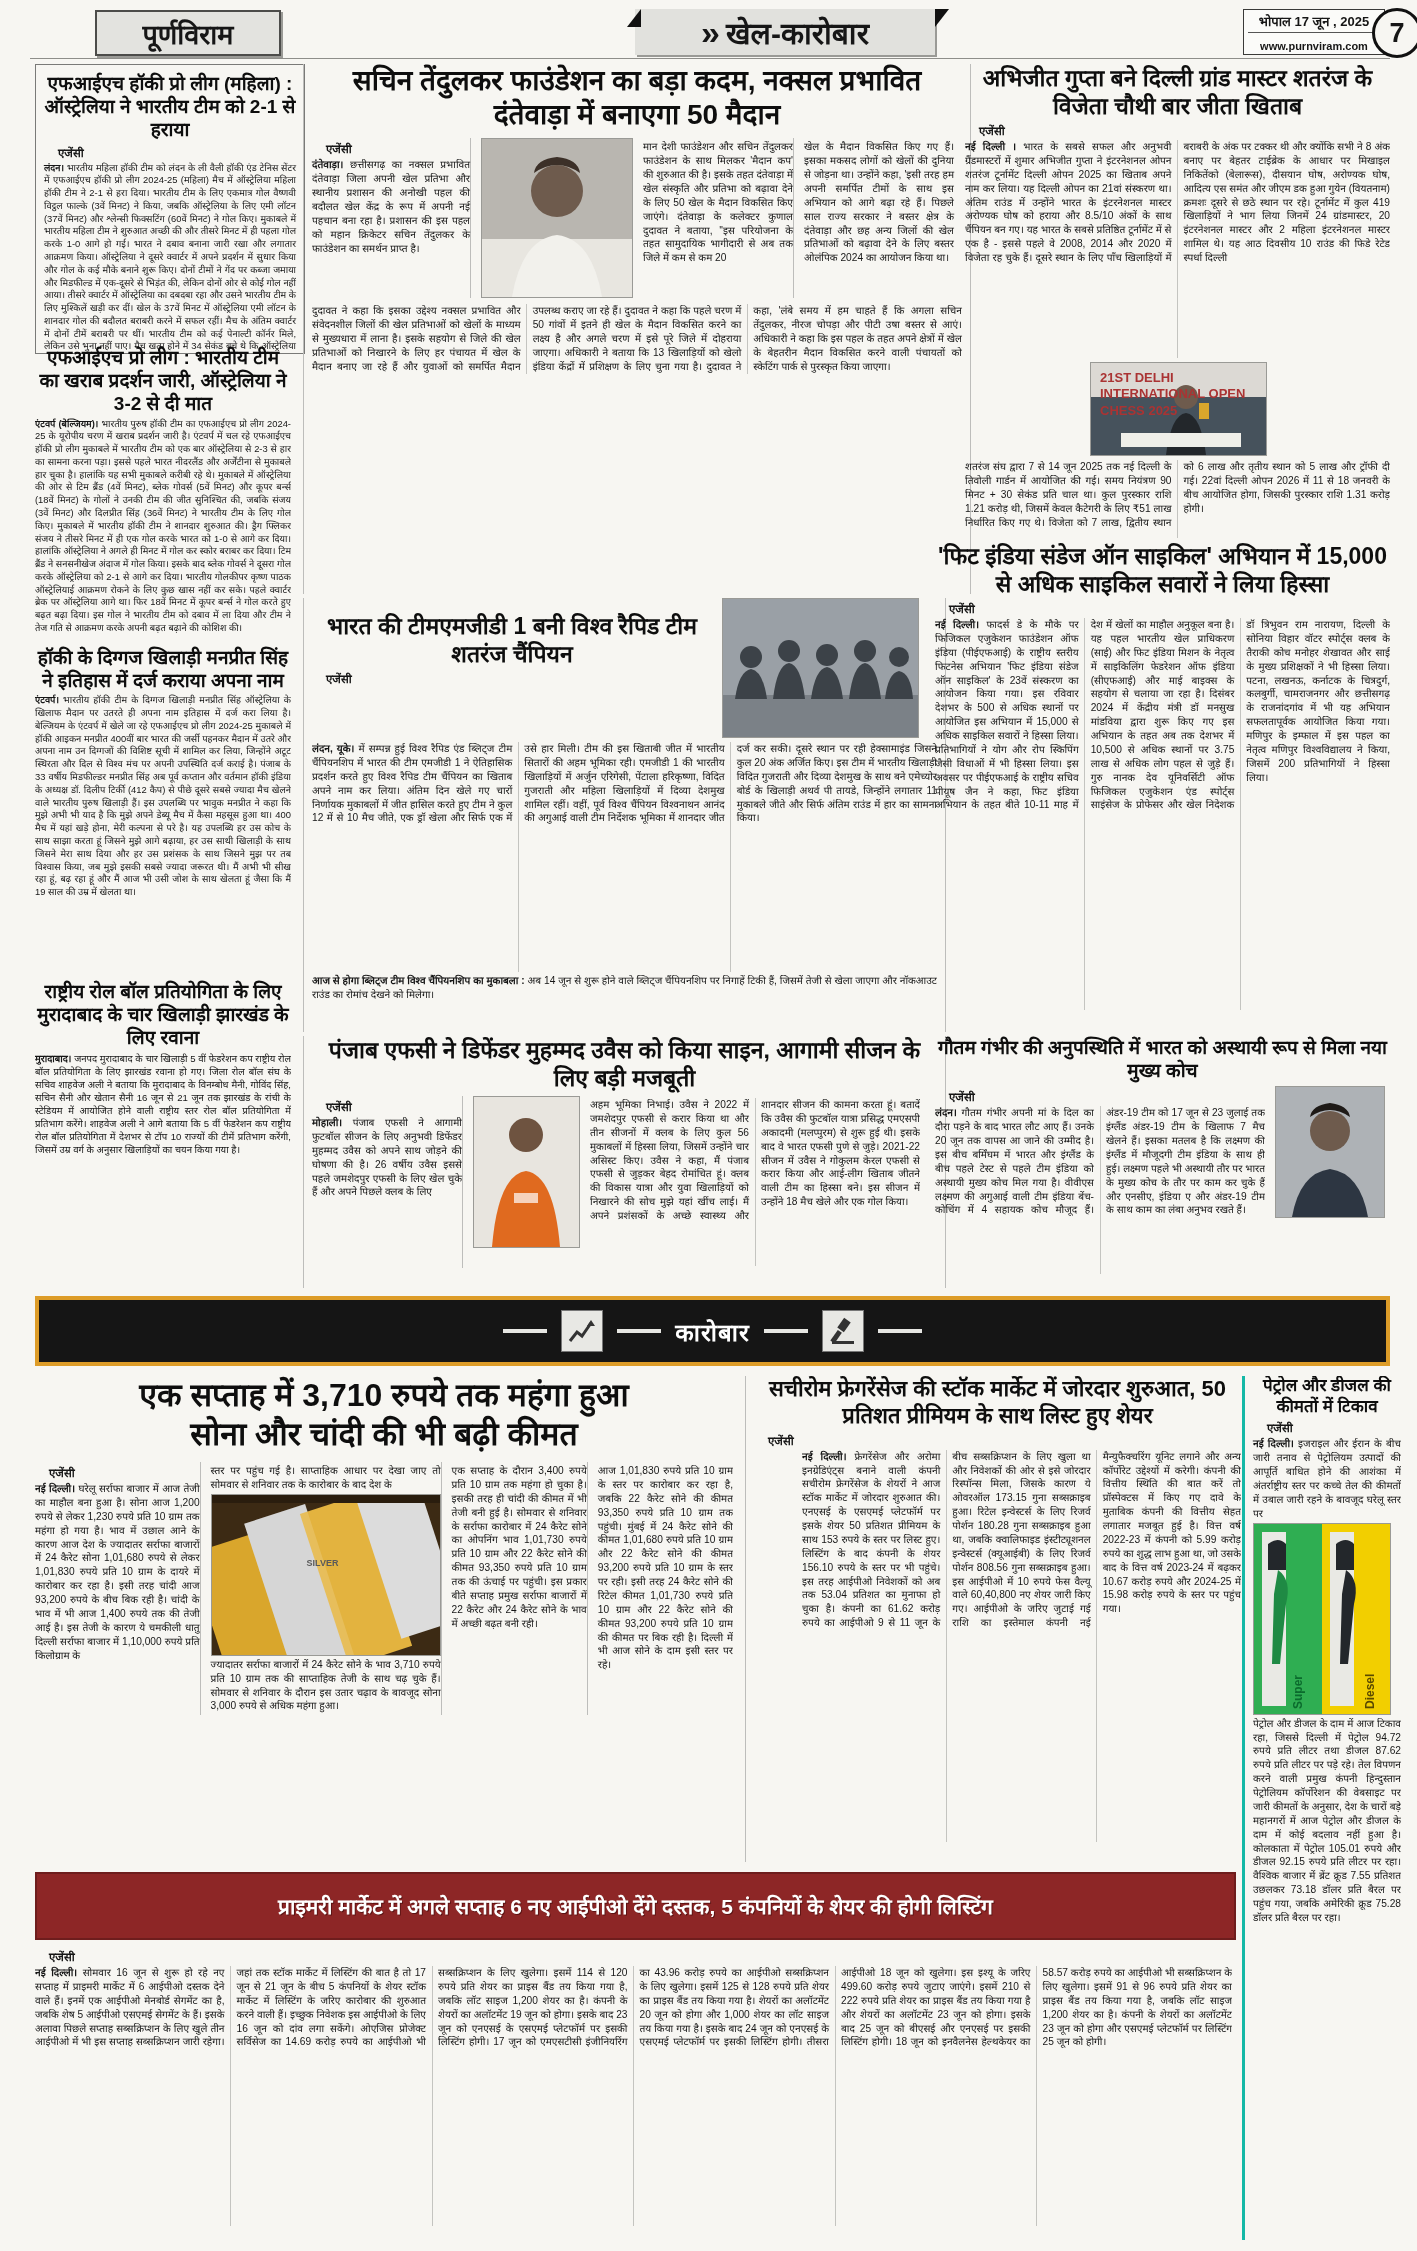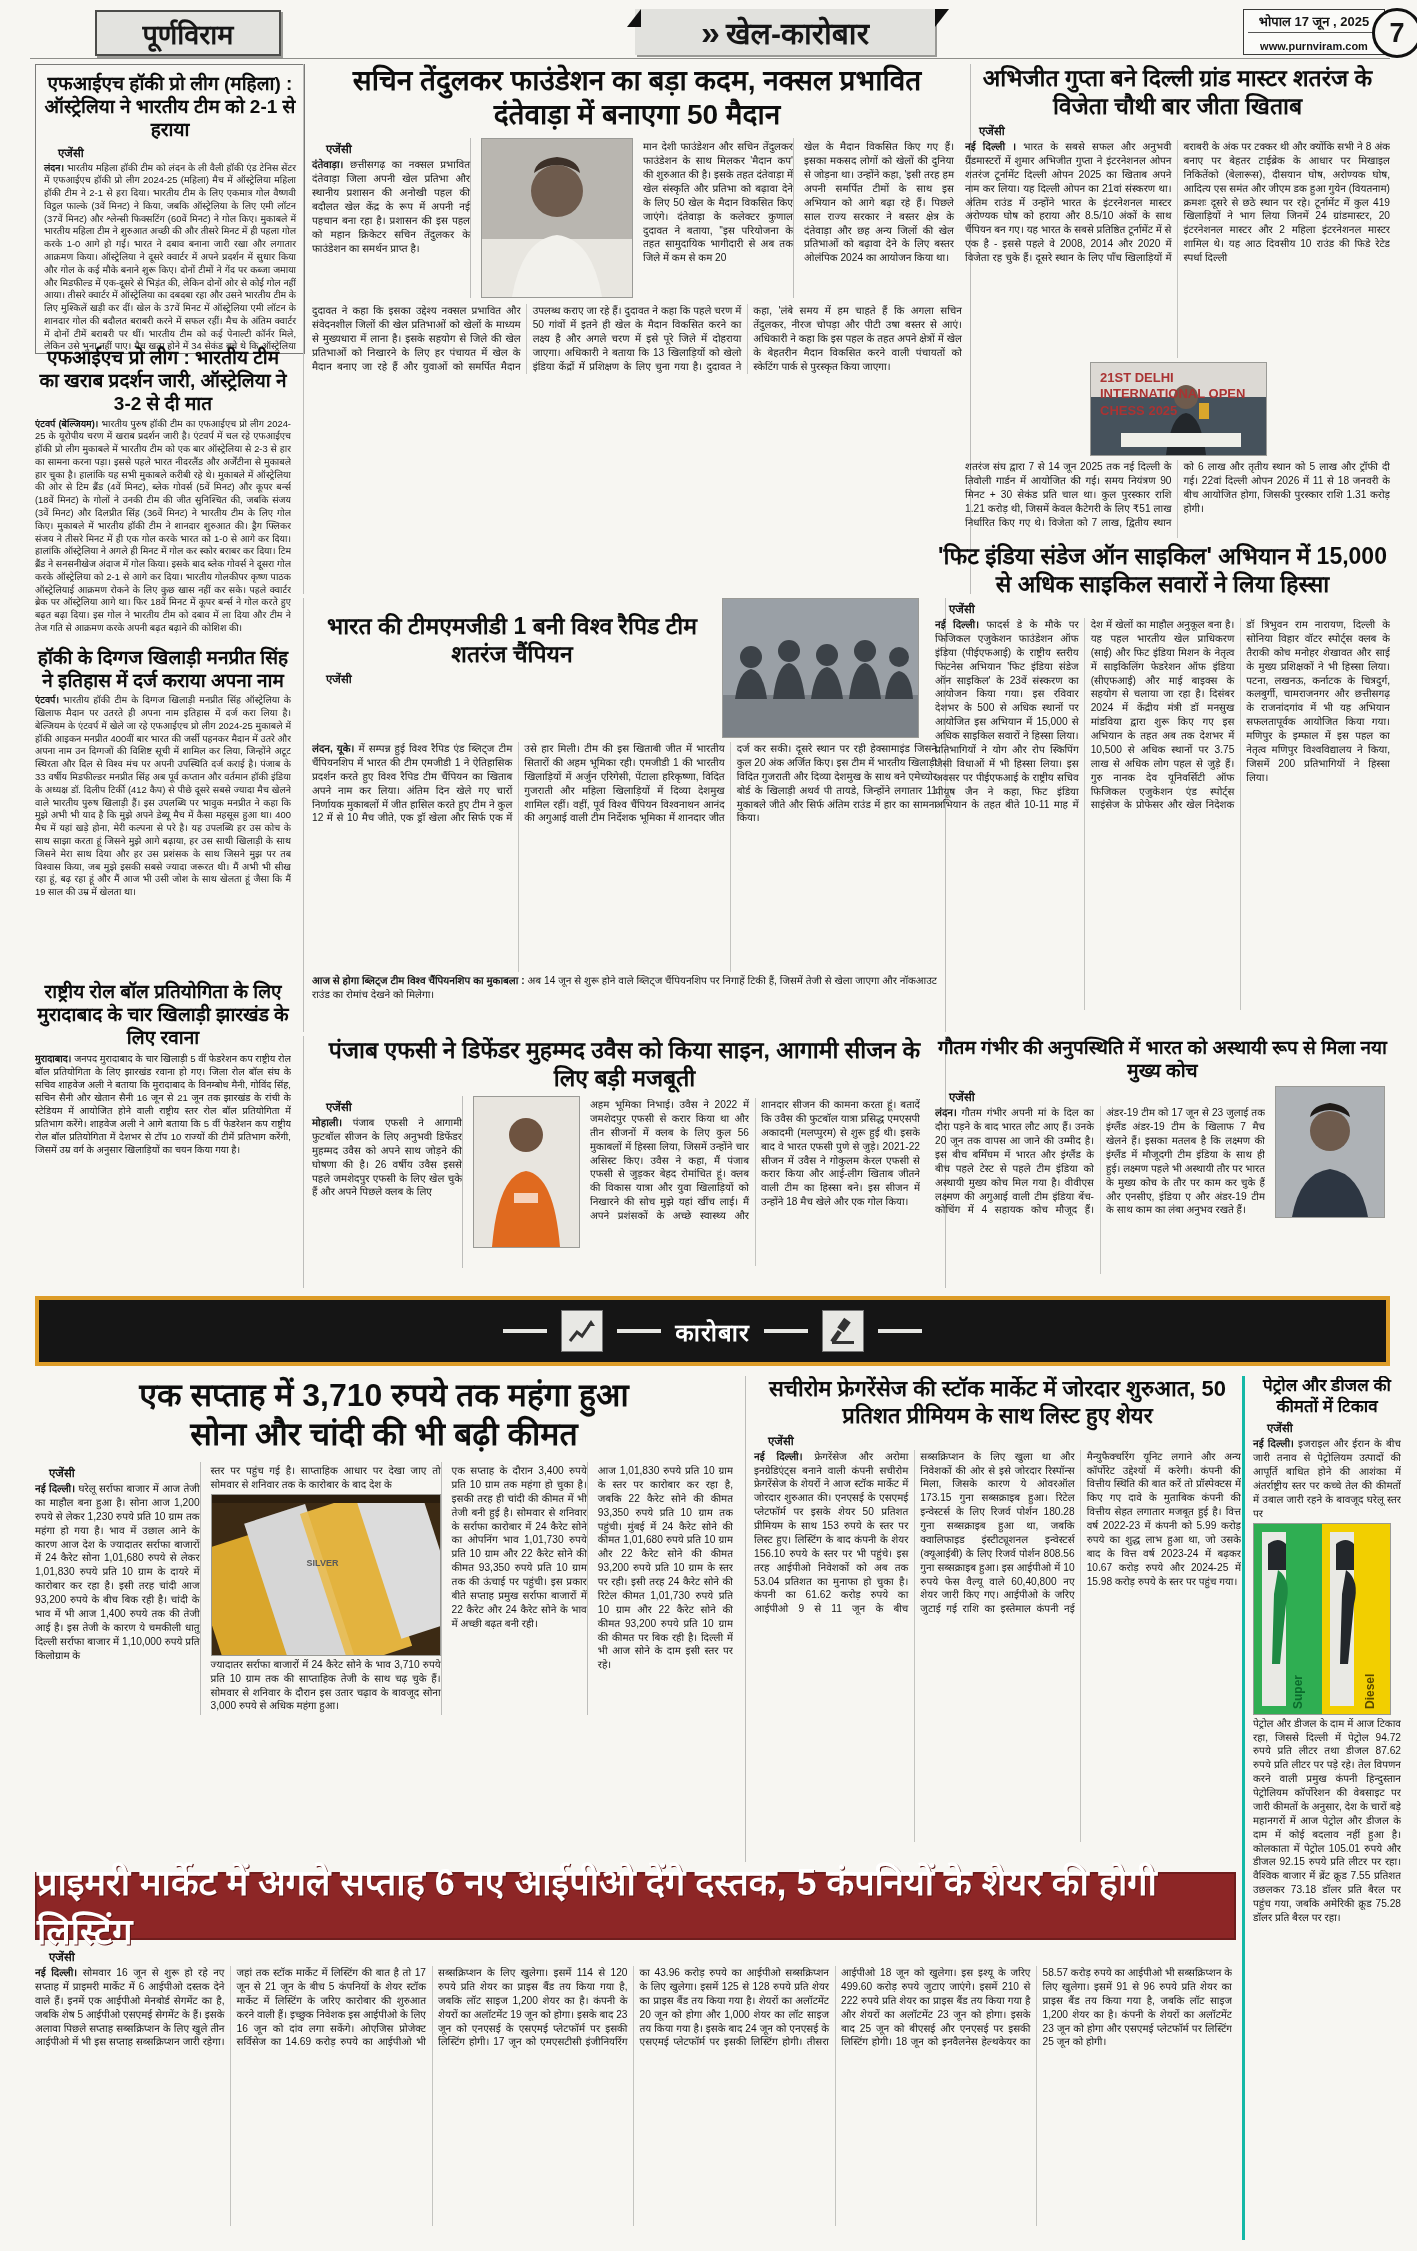--- a/index.html
+++ b/index.html
@@ -34,21 +34,21 @@
   .pagecircle{width:44px;height:44px;border-radius:50%;border:3px solid #111;background:#f7f6f2;
               display:flex;align-items:center;justify-content:center;font-size:27px;font-weight:700;}
   .toprule{border-top:1.5px solid #8e8e8a;}
   
   .divider{border:4px solid #dd9c28;background:#151515;display:flex;align-items:center;justify-content:center;gap:14px;}
   .divider .lbl{color:#fff;font-size:24px;font-weight:700;letter-spacing:1px;}
   .divider .dash{width:44px;height:4px;background:#e6e6e2;}
   .icobox{width:40px;height:40px;background:#e8e8e4;border:1px solid #777;display:flex;align-items:center;justify-content:center;}
   
   .redbanner{background:#8d2626;border:2px solid #6e1d1d;display:flex;align-items:center;justify-content:center;}
-  .redbanner .t{color:#fff;font-size:36px;font-weight:700;text-shadow:1px 1px 0 #5a1414;}
+  .redbanner .t{color:#fff;font-size:21px;font-weight:700;text-shadow:1px 1px 0 #5a1414;}
   .posterwrap{position:relative;}
   .postertext{position:absolute;top:8px;left:10px;right:10px;color:#fff;font-size:13px;font-weight:700;
               line-height:1.25;text-align:left;}
   .pumptext{position:absolute;bottom:6px;font-size:12px;font-weight:700;transform:rotate(-90deg);transform-origin:left bottom;color:#0b6b2d;}
   .subhead{font-weight:700;}
 </style>
 </head>
 <body>
 
 <div class="page">
@@ -292,21 +292,21 @@
       </div>
       <div style="width:138px;">
         <p class="body-txt">आज 1,01,830 रुपये प्रति 10 ग्राम के स्तर पर कारोबार कर रहा है, जबकि 22 कैरेट सोने की कीमत 93,350 रुपये प्रति 10 ग्राम तक पहुंची। मुंबई में 24 कैरेट सोने की कीमत 1,01,680 रुपये प्रति 10 ग्राम और 22 कैरेट सोने की कीमत 93,200 रुपये प्रति 10 ग्राम के स्तर पर रही। इसी तरह 24 कैरेट सोने की रिटेल कीमत 1,01,730 रुपये प्रति 10 ग्राम और 22 कैरेट सोने की कीमत 93,200 रुपये प्रति 10 ग्राम की कीमत पर बिक रही है। दिल्ली में भी आज सोने के दाम इसी स्तर पर रहे।</p>
       </div>
     </div>
   </div>
 
   <div class="abs clip" style="left:745px;top:1376px;width:487px;height:486px;border-left:1px solid #bdbdbb;padding-left:8px;">
     <div class="hl" style="font-size:22px;">सचीरोम फ्रेगरेंसेज की स्टॉक मार्केट में जोरदार शुरुआत, 50 प्रतिशत प्रीमियम के साथ लिस्ट हुए शेयर</div>
     <div class="byline">एजेंसी</div>
-    <p class="body-txt cols3 clip" style="height:392px;">
+    <p class="body-txt cols3 clip" style="height:392px;margin-left:48px;">
       <span class="dl">नई दिल्ली।</span>
       <span>फ्रेगरेंसेज और अरोमा इनग्रेडिएंट्स बनाने वाली कंपनी सचीरोम फ्रेगरेंसेज के शेयरों ने आज स्टॉक मार्केट में जोरदार शुरुआत की। एनएसई के एसएमई प्लेटफॉर्म पर इसके शेयर 50 प्रतिशत प्रीमियम के साथ 153 रुपये के स्तर पर लिस्ट हुए। लिस्टिंग के बाद कंपनी के शेयर 156.10 रुपये के स्तर पर भी पहुंचे। इस तरह आईपीओ निवेशकों को अब तक 53.04 प्रतिशत का मुनाफा हो चुका है। कंपनी का 61.62 करोड़ रुपये का आईपीओ 9 से 11 जून के बीच सब्सक्रिप्शन के लिए खुला था और निवेशकों की ओर से इसे जोरदार रिस्पॉन्स मिला, जिसके कारण ये ओवरऑल 173.15 गुना सब्सक्राइब हुआ। रिटेल इन्वेस्टर्स के लिए रिजर्व पोर्शन 180.28 गुना सब्सक्राइब हुआ था, जबकि क्वालिफाइड इंस्टीट्यूशनल इन्वेस्टर्स (क्यूआईबी) के लिए रिजर्व पोर्शन 808.56 गुना सब्सक्राइब हुआ। इस आईपीओ में 10 रुपये फेस वैल्यू वाले 60,40,800 नए शेयर जारी किए गए। आईपीओ के जरिए जुटाई गई राशि का इस्तेमाल कंपनी नई मैन्युफैक्चरिंग यूनिट लगाने और अन्य कॉर्पोरेट उद्देश्यों में करेगी। कंपनी की वित्तीय स्थिति की बात करें तो प्रॉस्पेक्टस में किए गए दावे के मुताबिक कंपनी की वित्तीय सेहत लगातार मजबूत हुई है। वित्त वर्ष 2022-23 में कंपनी को 5.99 करोड़ रुपये का शुद्ध लाभ हुआ था, जो उसके बाद के वित्त वर्ष 2023-24 में बढ़कर 10.67 करोड़ रुपये और 2024-25 में 15.98 करोड़ रुपये के स्तर पर पहुंच गया।</span>
     </p>
   </div>
 
   <div class="abs clip" style="left:1242px;top:1376px;width:148px;height:864px;border-left:3px solid #14b8a6;padding-left:8px;">
     <div class="hl" style="font-size:17px;">पेट्रोल और डीजल की कीमतों में टिकाव</div>
     <div class="byline">एजेंसी</div>
     <p class="body-txt">
       <span class="dl">नई दिल्ली।</span>

